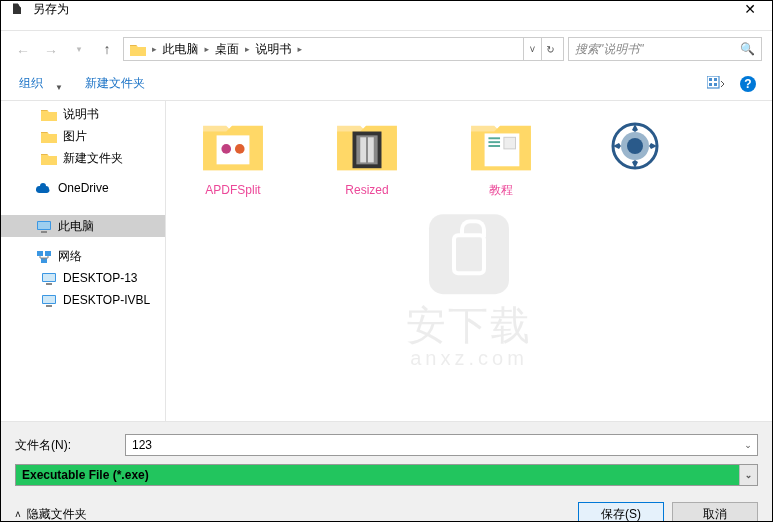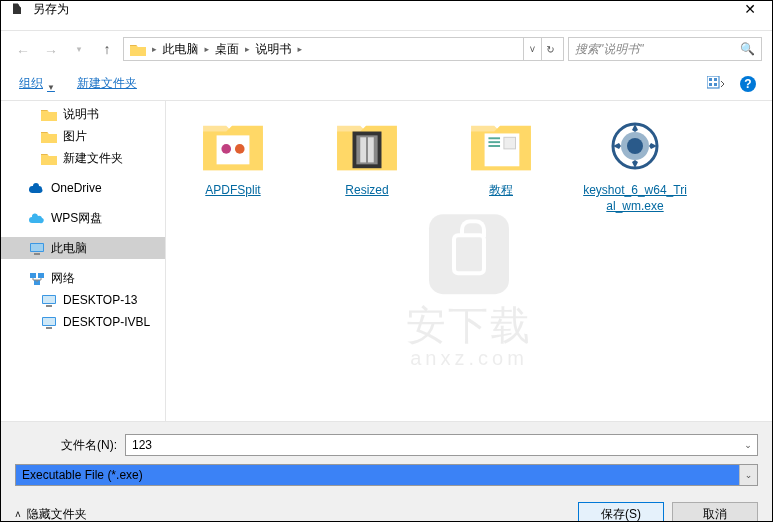--- a/index.html
+++ b/index.html
@@ -16,53 +16,53 @@
 .breadcrumb { flex: 1; height: 24px; border: 1px solid #ccc; display: flex; align-items: center; padding: 0 4px; background: #fff; }
 .breadcrumb .foldericon { width: 20px; height: 20px; display: flex; align-items: center; justify-content: center; }
 .breadcrumb .seg { font-size: 12px; color: #000; padding: 0 2px; }
 .breadcrumb .arr { color: #666; font-size: 9px; padding: 0 4px; }
 .breadcrumb .end { margin-left: auto; display: flex; }
 .breadcrumb .endbtn { width: 18px; height: 22px; display: flex; align-items: center; justify-content: center; border-left: 1px solid #ccc; color: #555; font-size: 10px; }
 .searchbox { width: 194px; height: 24px; border: 1px solid #ccc; display: flex; align-items: center; padding: 0 6px; color: #888; font-size: 12px; font-style: italic; }
 .searchbox .sicon { margin-left: auto; color: #888; font-style: normal; }
 
 .toolbar { height: 34px; display: flex; align-items: center; padding: 0 12px; border-bottom: 1px solid #e5e5e5; background: #fff; }
-.tbtn { font-size: 12px; color: #1a72c6; padding: 4px 6px; display: flex; align-items: flex-end; gap: 4px; text-decoration: underline; }
+.tbtn { font-size: 12px; color: #1a72c6; padding: 4px 6px; display: flex; align-items: flex-end; gap: 12px; }
 .tbtn .drop { font-size: 8px; color: #555; }
 .toolbar .spacer { flex: 1; }
 .ticon { width: 24px; height: 24px; display: flex; align-items: center; justify-content: center; color: #1a72c6; }
 
 .main { display: flex; height: 320px; }
 .tree { width: 165px; border-right: 1px solid #e5e5e5; overflow-y: auto; overflow-x: hidden; padding-top: 2px; position: relative; }
 .tree::-webkit-scrollbar { width: 16px; }
 .tree::-webkit-scrollbar-track { background: #f0f0f0; }
 .tree::-webkit-scrollbar-thumb { background: #c0c0c0; }
-.tree-item { height: 22px; display: flex; align-items: center; padding-left: 28px; font-size: 12px; color: #000; white-space: nowrap; gap: 6px; }
+.tree-item { height: 22px; display: flex; align-items: center; padding-left: 35px; font-size: 12px; color: #000; white-space: nowrap; gap: 6px; }
 .tree-item.lvl2 { padding-left: 40px; }
 .tree-item.selected { background: #d0d0d0; }
 .tree-item .ticon2 { width: 16px; height: 16px; display: flex; align-items: center; justify-content: center; flex-shrink: 0; }
 
 .content { flex: 1; padding: 14px 0 0 12px; position: relative; }
 .items { display: flex; gap: 24px; }
 .item { width: 110px; display: flex; flex-direction: column; align-items: center; }
 .item .thumb { width: 72px; height: 62px; position: relative; display: flex; align-items: center; justify-content: center; }
-.item .label { font-size: 12px; text-align: center; margin-top: 6px; color: #0369a1; line-height: 1.3; word-break: break-all; text-decoration: underline; }
+.item .label { font-size: 12px; text-align: center; margin-top: 6px; color: #ec4899; line-height: 1.3; word-break: break-all; }
 
 .watermark { position: absolute; left: 50%; top: 50%; transform: translate(-50%, -30%); opacity: 0.15; text-align: center; pointer-events: none; }
 .watermark .wm-logo { width: 80px; height: 80px; background: #888; border-radius: 14px; margin: 0 auto 4px; display: flex; align-items: center; justify-content: center; position: relative; }
 .watermark .wm-lock { width: 34px; height: 42px; border: 4px solid #fff; border-radius: 6px; position: relative; }
 .watermark .wm-lock::before { content: ""; position: absolute; width: 18px; height: 14px; border: 4px solid #fff; border-bottom: none; border-radius: 10px 10px 0 0; top: -18px; left: 4px; }
 .watermark .wm-text { font-size: 40px; color: #888; font-weight: 300; letter-spacing: 2px; }
 .watermark .wm-sub { font-size: 20px; color: #888; letter-spacing: 4px; margin-top: -6px; }
 
 .bottom { border-top: 1px solid #e5e5e5; background: #f0f0f0; padding: 12px 14px 10px; }
 .row { display: flex; align-items: center; margin-bottom: 8px; }
-.row .lbl { width: 110px; text-align: right; font-size: 12px; padding-right: 8px; }
+.row .lbl { width: 110px; text-align: left; font-size: 12px; padding-right: 8px; }
 .row .field { flex: 1; height: 22px; border: 1px solid #999; background: #fff; font-size: 12px; padding: 8px 6px; display: flex; align-items: center; position: relative; }
-.row .field.combo { background: #3b82f6; }
+.row .field.combo { background: #22c55e; font-weight: bold; }
 .row .field .dropbtn { position: absolute; right: 0; top: 0; width: 18px; height: 100%; border-left: 1px solid #bbb; display: flex; align-items: center; justify-content: center; font-size: 9px; color: #555; background: #e8e8e8; }
 
 .actions { display: flex; align-items: center; padding-top: 8px; }
 .hidefolders { font-size: 12px; display: flex; align-items: center; gap: 6px; color: #000; }
 .hidefolders .chev { font-size: 10px; }
 .actions .spacer { flex: 1; }
 .btn { width: 86px; height: 24px; font-size: 12px; background: #e1e1e1; border: 1px solid #adadad; display: flex; align-items: center; justify-content: center; margin-left: 8px; }
 .btn.primary { border: 1px solid #0078d7; background: #e5f1fb; }
 
 
@@ -172,28 +172,20 @@
       <div style="height: 8px;"></div>
       <div class="tree-item">
         <span class="ticon2">
           <svg width="16" height="11" viewBox="0 0 16 11">
             <path d="M4 3a3 3 0 016 0 3 3 0 013 3 2.5 2.5 0 01-2 4H3a3 3 0 011-7" fill="#0364b8"></path>
           </svg>
         </span>
         <span>OneDrive</span>
       </div>
       <div style="height: 8px;"></div>
-      <div class="tree-item">
-        <span class="ticon2">
-          <svg width="16" height="11" viewBox="0 0 16 11">
-            <path d="M3 4a3 3 0 016-1 3 3 0 014 2 2.5 2.5 0 01-2 5H3a3 3 0 010-6" fill="#3bb3ef"></path>
-          </svg>
-        </span>
-        <span>WPS网盘</span>
-      </div>
       <div style="height: 8px;"></div>
       <div class="tree-item selected">
         <span class="ticon2">
           <svg width="16" height="13" viewBox="0 0 16 13">
             <rect x="1" y="1" width="14" height="9" fill="#3b97e3" rx="1"></rect>
             <rect x="2" y="2" width="12" height="7" fill="#9ecfef"></rect>
             <rect x="5" y="11" width="6" height="2" fill="#888"></rect>
           </svg>
         </span>
         <span>此电脑</span>
@@ -274,21 +266,20 @@
         </div>
         <div class="item">
           <div class="thumb">
             <svg width="56" height="56" viewBox="0 0 56 56">
               <circle cx="28" cy="28" r="22" fill="none" stroke="#2a5a8a" stroke-width="3"></circle>
               <circle cx="28" cy="28" r="14" fill="#9ab5cc"></circle>
               <circle cx="28" cy="28" r="8" fill="#2a5a8a"></circle>
               <path d="M28 6l3 6-3 2-3-2z M50 28l-6 3-2-3 2-3z M28 50l-3-6 3-2 3 2z M6 28l6-3 2 3-2 3z" fill="#2a5a8a"></path>
             </svg>
           </div>
-          <div class="label">keyshot_6_w64_Trial_wm.exe</div>
         </div>
       </div>
     <div class="watermark">
       <div class="wm-logo">
           <div class="wm-lock"></div>
         </div>
       <div class="wm-text">安下载</div>
       <div class="wm-sub">anxz.com</div>
     </div>
   </div>

